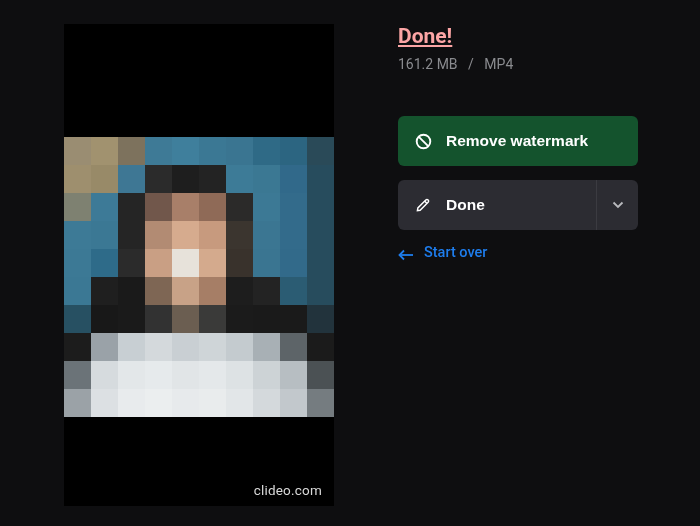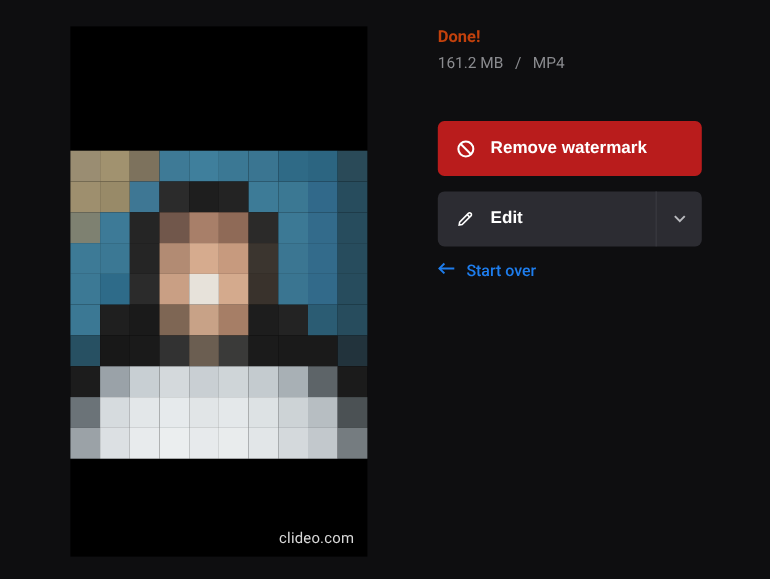--- a/index.html
+++ b/index.html
@@ -53,24 +53,25 @@
       font-weight: 400;
       letter-spacing: 0.2px;
     }
 
     
     .controls-col {
       flex: 1;
       padding-right: 62px;
     }
     .title {
-      font-size: 15px;
+      font-size: 21px;
       font-weight: 700;
-      color: #c2410c;
+      color: #fca5a5;
       margin-bottom: 8px;
+      text-decoration: underline;
     }
     .meta {
       font-size: 14px;
       color: #8a8b8f;
       margin-bottom: 44px;
     }
     .meta .sep { margin: 0 7px; }
     .btn {
       display: flex;
       align-items: center;
@@ -89,37 +90,37 @@
     .btn .icon {
       width: 18px;
       height: 18px;
       margin-right: 14px;
       display: flex;
       align-items: center;
       justify-content: center;
       flex-shrink: 0;
     }
     .btn .label { flex: 1; text-align: left; }
-    .btn-primary { background: #b91c1c; }
+    .btn-primary { background: #14532d; }
     .btn-secondary {
       background: #2c2c32;
       padding-right: 0;
     }
     .btn-secondary .chevron-wrap {
       width: 42px;
       height: 100%;
       border-left: 1px solid #3b3b41;
       display: flex;
       align-items: center;
       justify-content: center;
       flex-shrink: 0;
     }
     .link-row {
       display: flex;
-      align-items: flex-start;
+      align-items: flex-end;
       color: #1e7ded;
       font-size: 14.5px;
       font-weight: 500;
       cursor: pointer;
     }
     .link-row .icon {
       width: 16px;
       height: 12px;
       margin-right: 10px;
       display: flex;
@@ -269,21 +270,21 @@
     </button>
 
 
     <button class="btn btn-secondary">
       <span class="icon">
         <svg width="16" height="16" viewBox="0 0 20 20" fill="none" stroke="#fff" stroke-width="1.8">
           <path d="M3 17 L3.6 13.6 L13.5 3.7 C14.3 2.9 15.6 2.9 16.4 3.7 C17.2 4.5 17.2 5.8 16.4 6.6 L6.4 16.5 L3 17 Z"></path>
           <path d="M12 5 L15 8"></path>
         </svg>
       </span>
-      <span class="label">Edit</span>
+      <span class="label">Done</span>
       <span class="chevron-wrap">
         <span>
           <svg width="12" height="8" viewBox="0 0 12 8" fill="none" stroke="#b9babe" stroke-width="1.8">
             <path d="M1.5 1.5 L6 6 L10.5 1.5"></path>
           </svg>
         </span>
       </span>
     </button>
 
     <div class="link-row">

